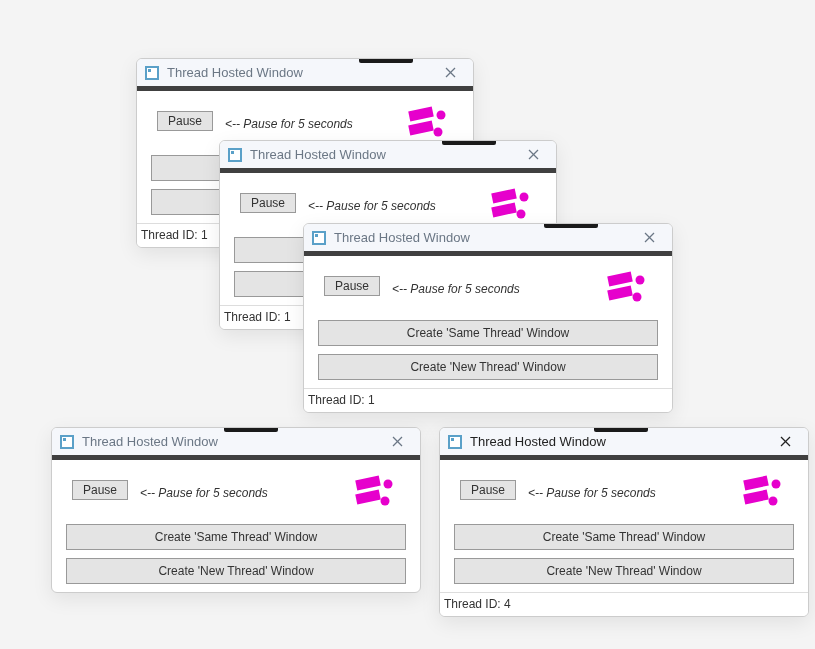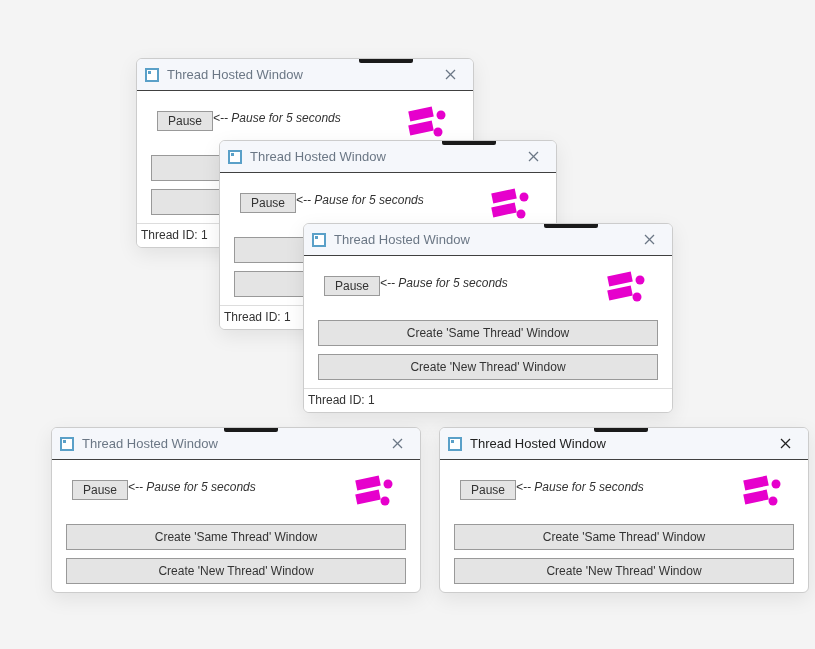--- a/index.html
+++ b/index.html
@@ -35,21 +35,21 @@
     background: #1a1a1a;
     border-radius: 2px;
     z-index: 5;
   }
   .titlebar {
     height: 32px;
     display: flex;
     align-items: center;
     padding: 0 8px;
     background: #f5f7fb;
-    border-bottom: 1px solid #404040;
+    border-bottom: 5px solid #404040;
     position: relative;
   }
   .titlebar .app-icon {
     width: 14px;
     height: 14px;
     border: 2px solid #5aa0c8;
     background: #fff;
     margin-right: 8px;
     position: relative;
     flex-shrink: 0;
@@ -102,21 +102,22 @@
   }
   .logo-icon {
     position: absolute;
     right: 24px;
     top: 14px;
     width: 42px;
     height: 36px;
   }
   .pause-row {
     display: flex;
-    align-items: flex-start;
+    align-items: flex-end;
+    gap: 12px;
     margin-bottom: 24px;
     padding-left: 6px;
   }
   .btn {
     background: #e4e4e4;
     border: 1px solid #999;
     padding: 2px 10px;
     font-size: 12px;
     font-family: inherit;
     cursor: default;
@@ -301,13 +302,17 @@
     </svg>
     <div class="pause-row">
       <div class="btn">Pause</div>
       <div class="hint">&lt;-- Pause for 5 seconds</div>
     </div>
     <div class="btn-stack">
       <div class="btn wide">Create 'Same Thread' Window</div>
       <div class="btn wide">Create 'New Thread' Window</div>
     </div>
   </div>
+  <div class="statusbar">
+    <span>Thread ID: </span>
+    <span>4</span>
+  </div>
 </div>
 
 </body></html>

